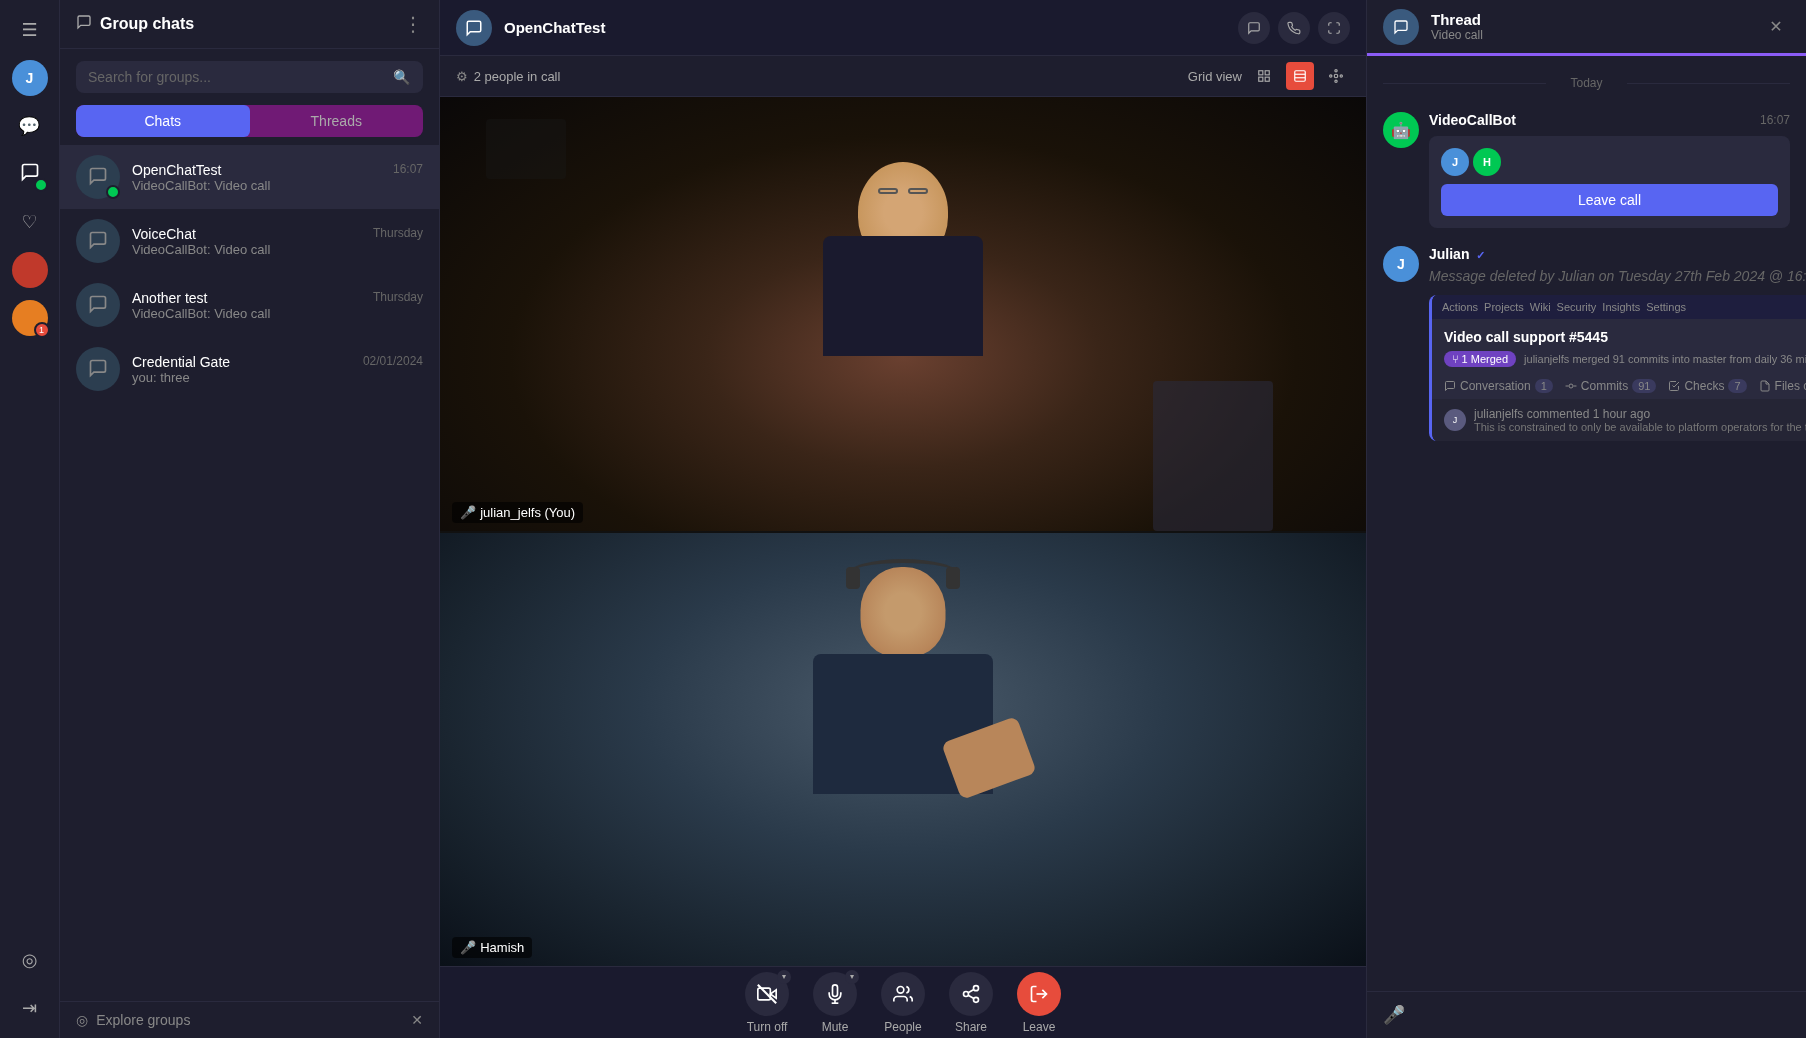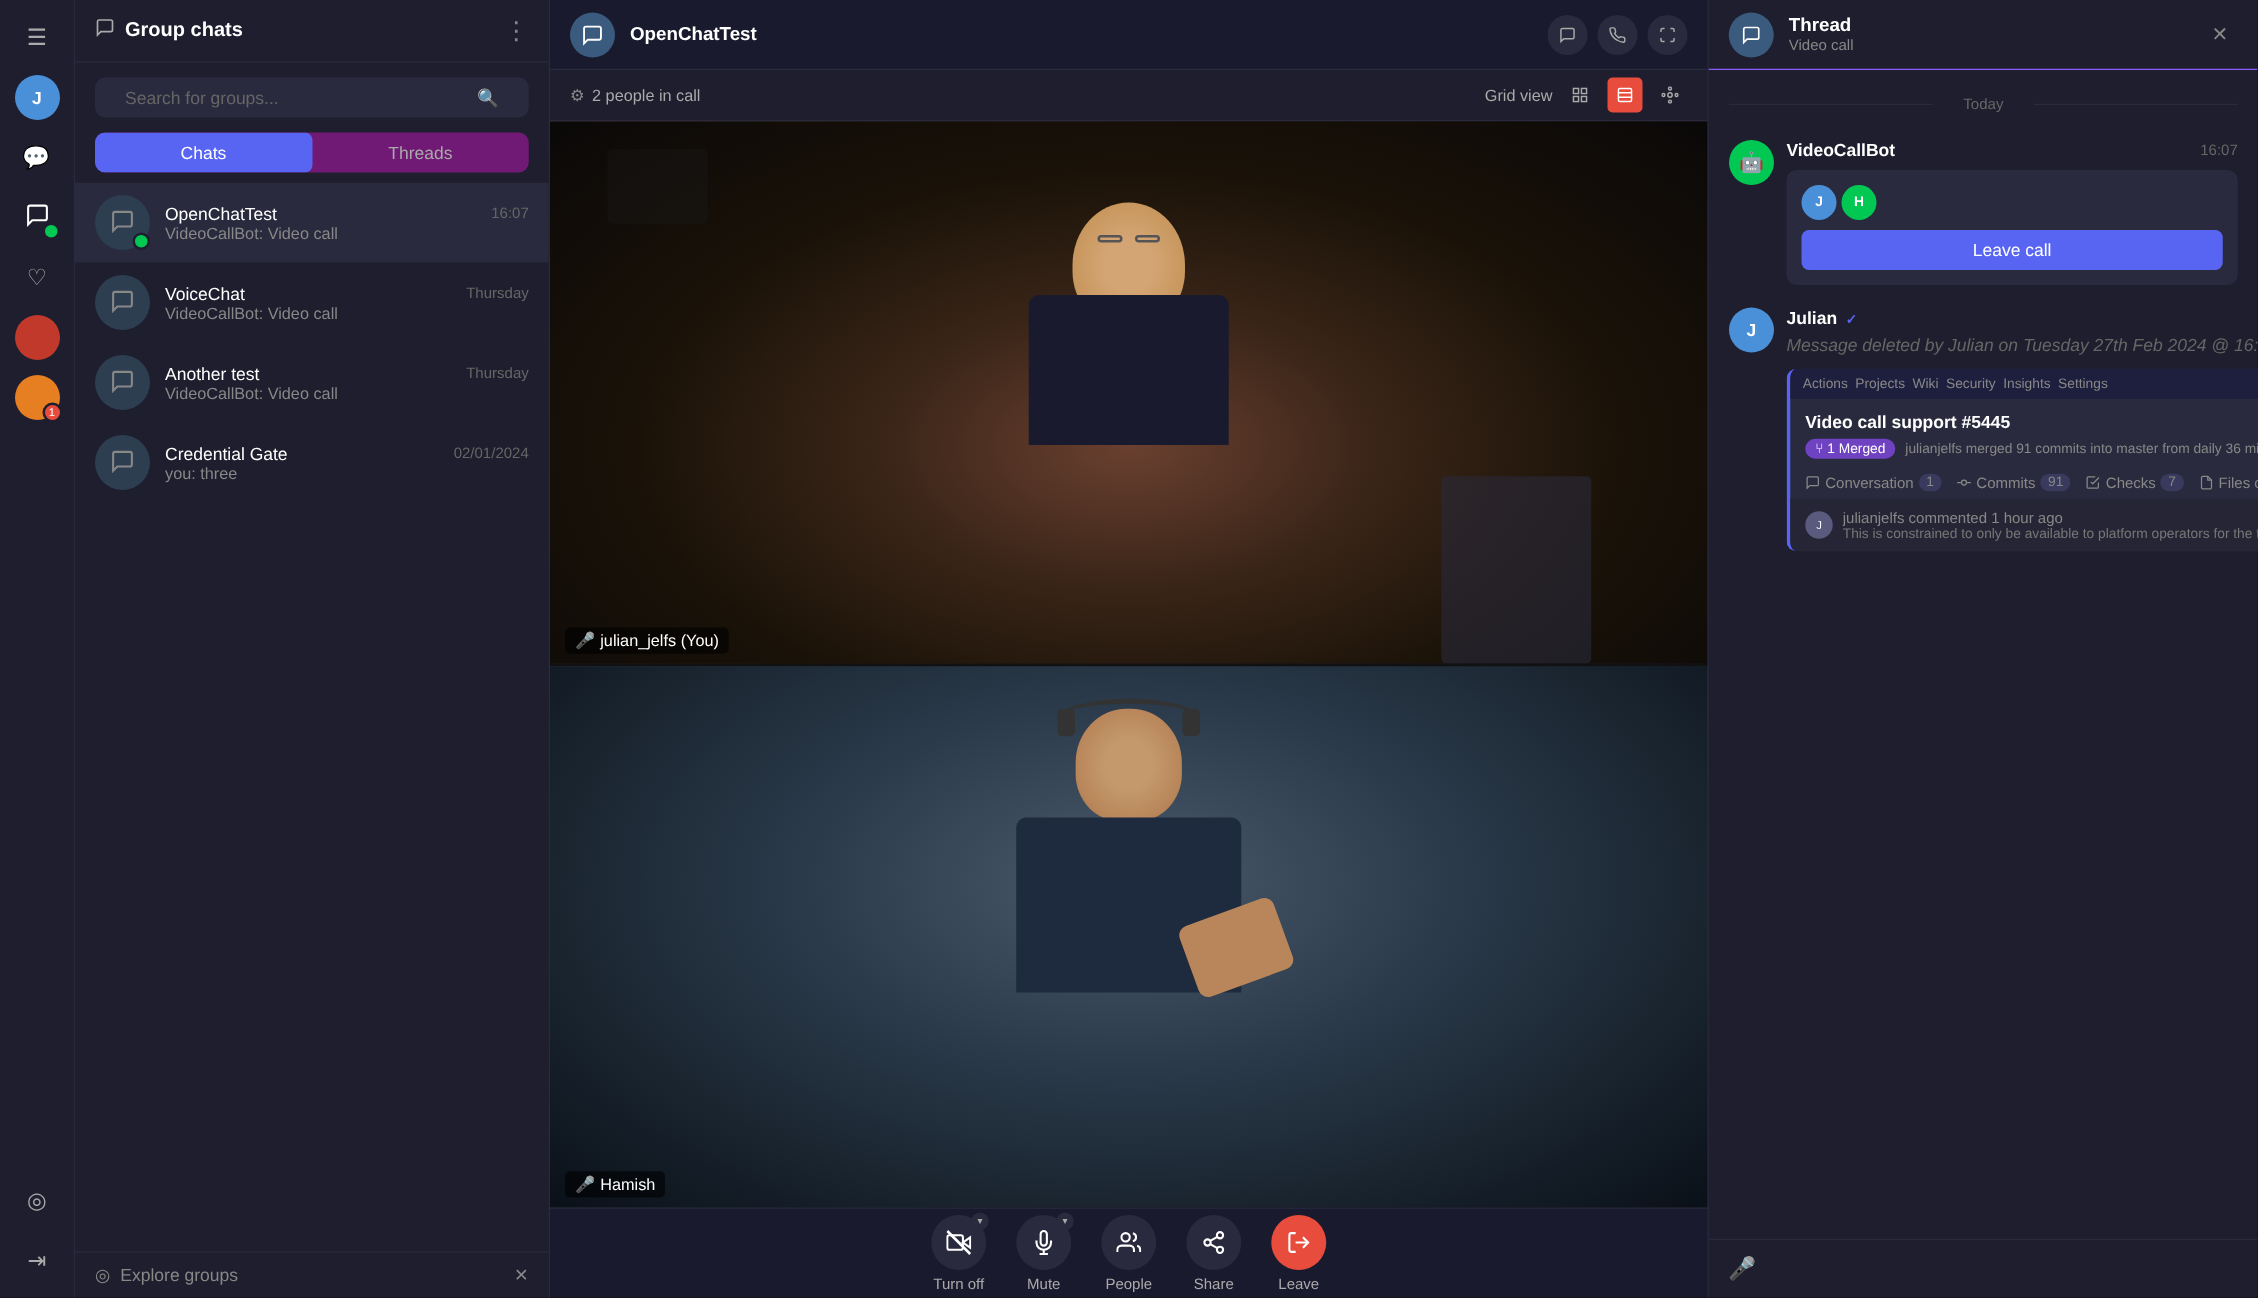--- a/index.html
+++ b/index.html
@@ -68,21 +68,21 @@
       color: #fff;
       display: flex; align-items: center; gap: 8px;
     }
 
     .search-bar {
       margin: 12px 16px;
       background: #2a2a3e;
       border-radius: 8px;
       display: flex;
       align-items: center;
-      padding: 8px 24px;
+      padding: 8px 12px;
       gap: 8px;
     }
     .search-bar input {
       background: transparent;
       border: none;
       outline: none;
       color: #aaa;
       font-size: 14px;
       flex: 1;
     }
@@ -311,21 +311,21 @@
       display: flex;
       flex-direction: column;
       border-left: 1px solid #2a2a3e;
     }
     .thread-header {
       height: 56px;
       display: flex;
       align-items: center;
       padding: 12px 16px;
       gap: 12px;
-      border-bottom: 1px solid #8b5cf6;
+      border-bottom: 3px solid #8b5cf6;
     }
     .thread-header-avatar {
       width: 36px; height: 36px;
       border-radius: 50%;
       background: #3a3a5e;
       display: flex; align-items: center; justify-content: center;
       font-size: 14px; color: #fff;
     }
     .thread-header-info { flex: 1; }
     .thread-header-title {

